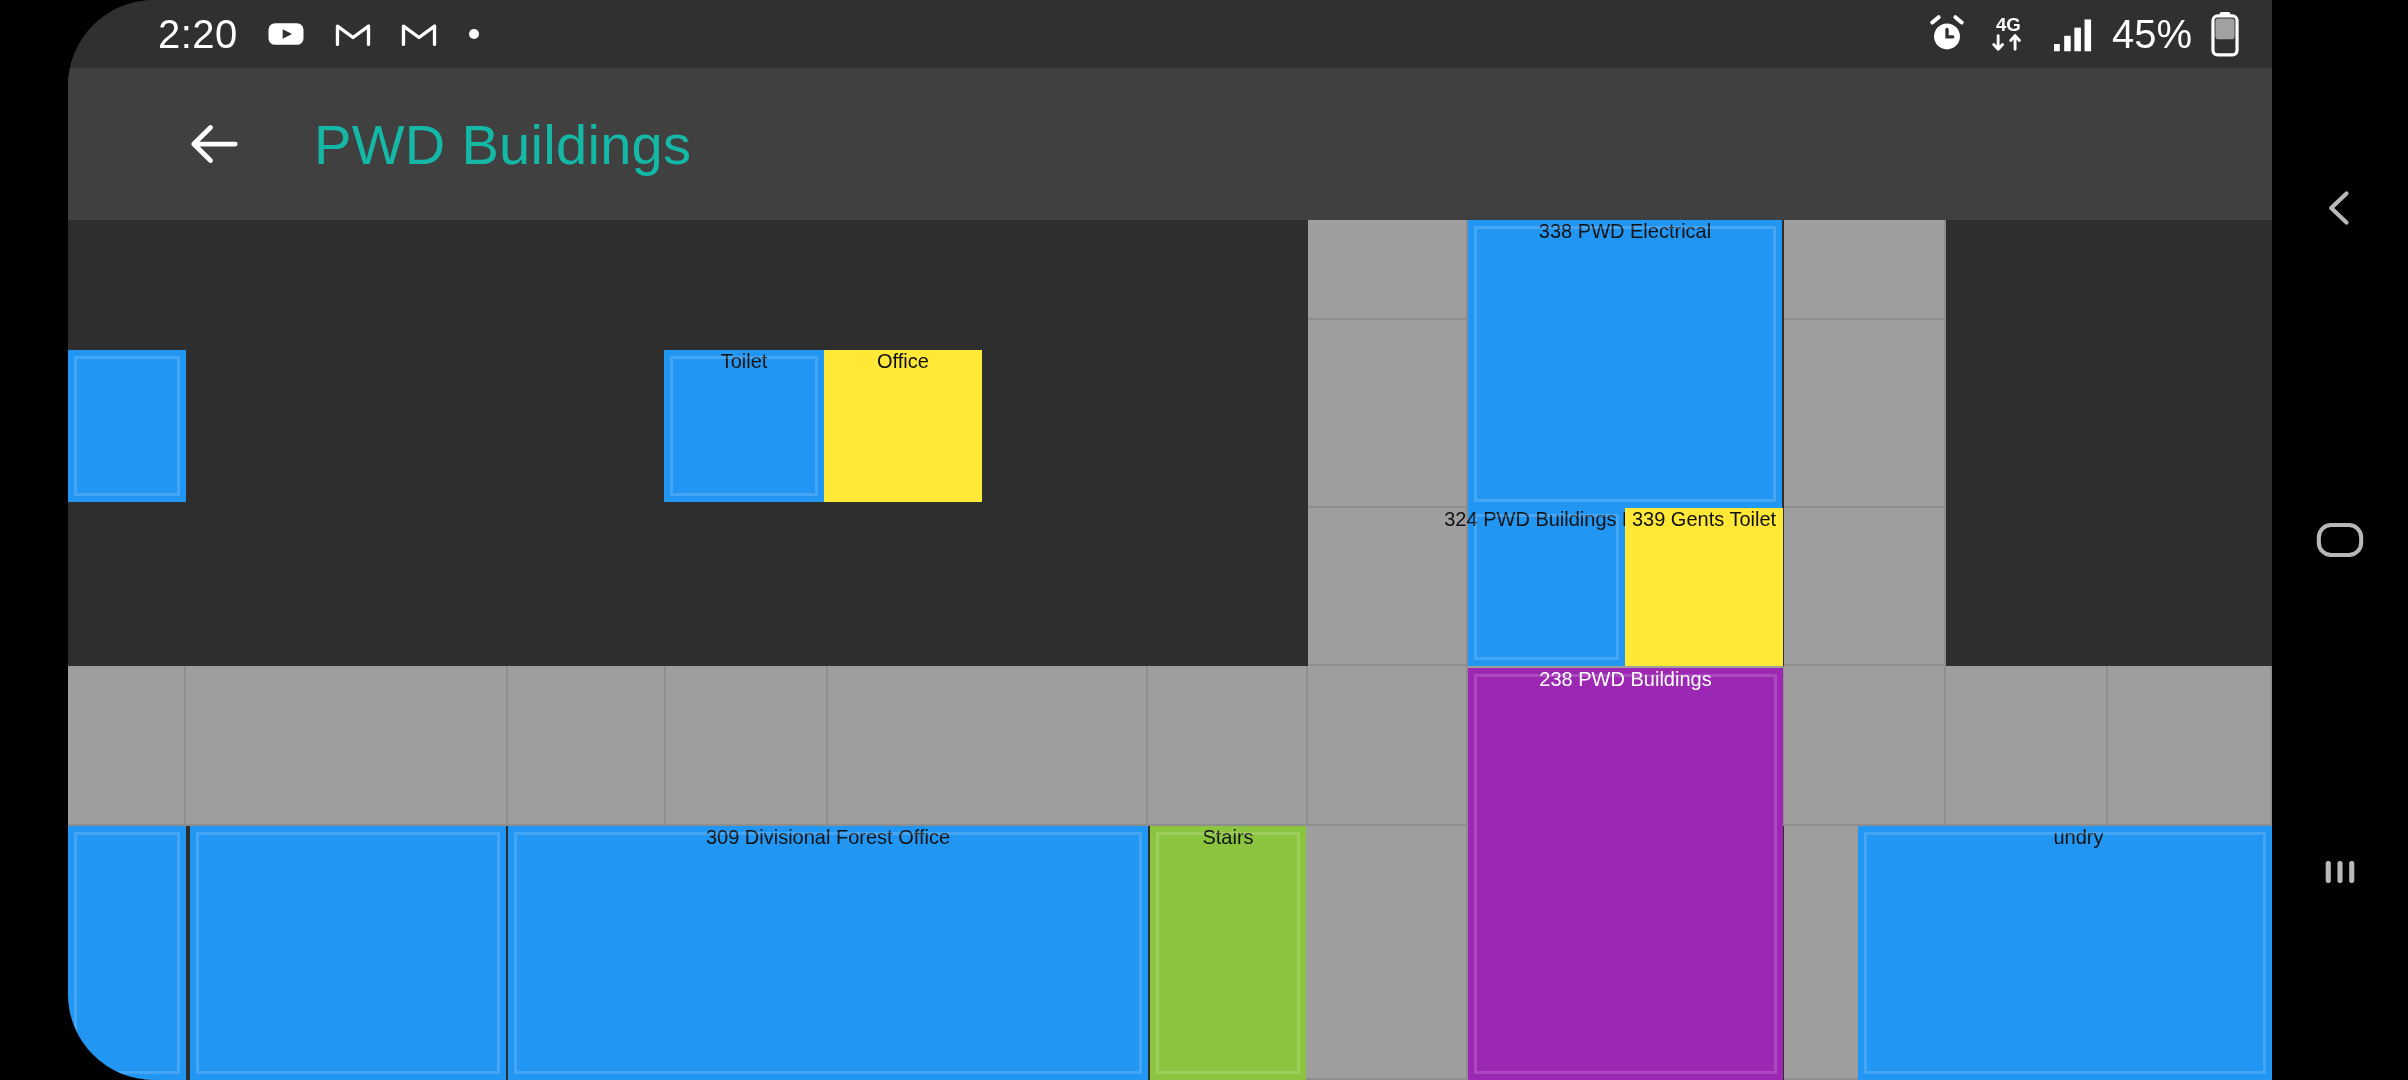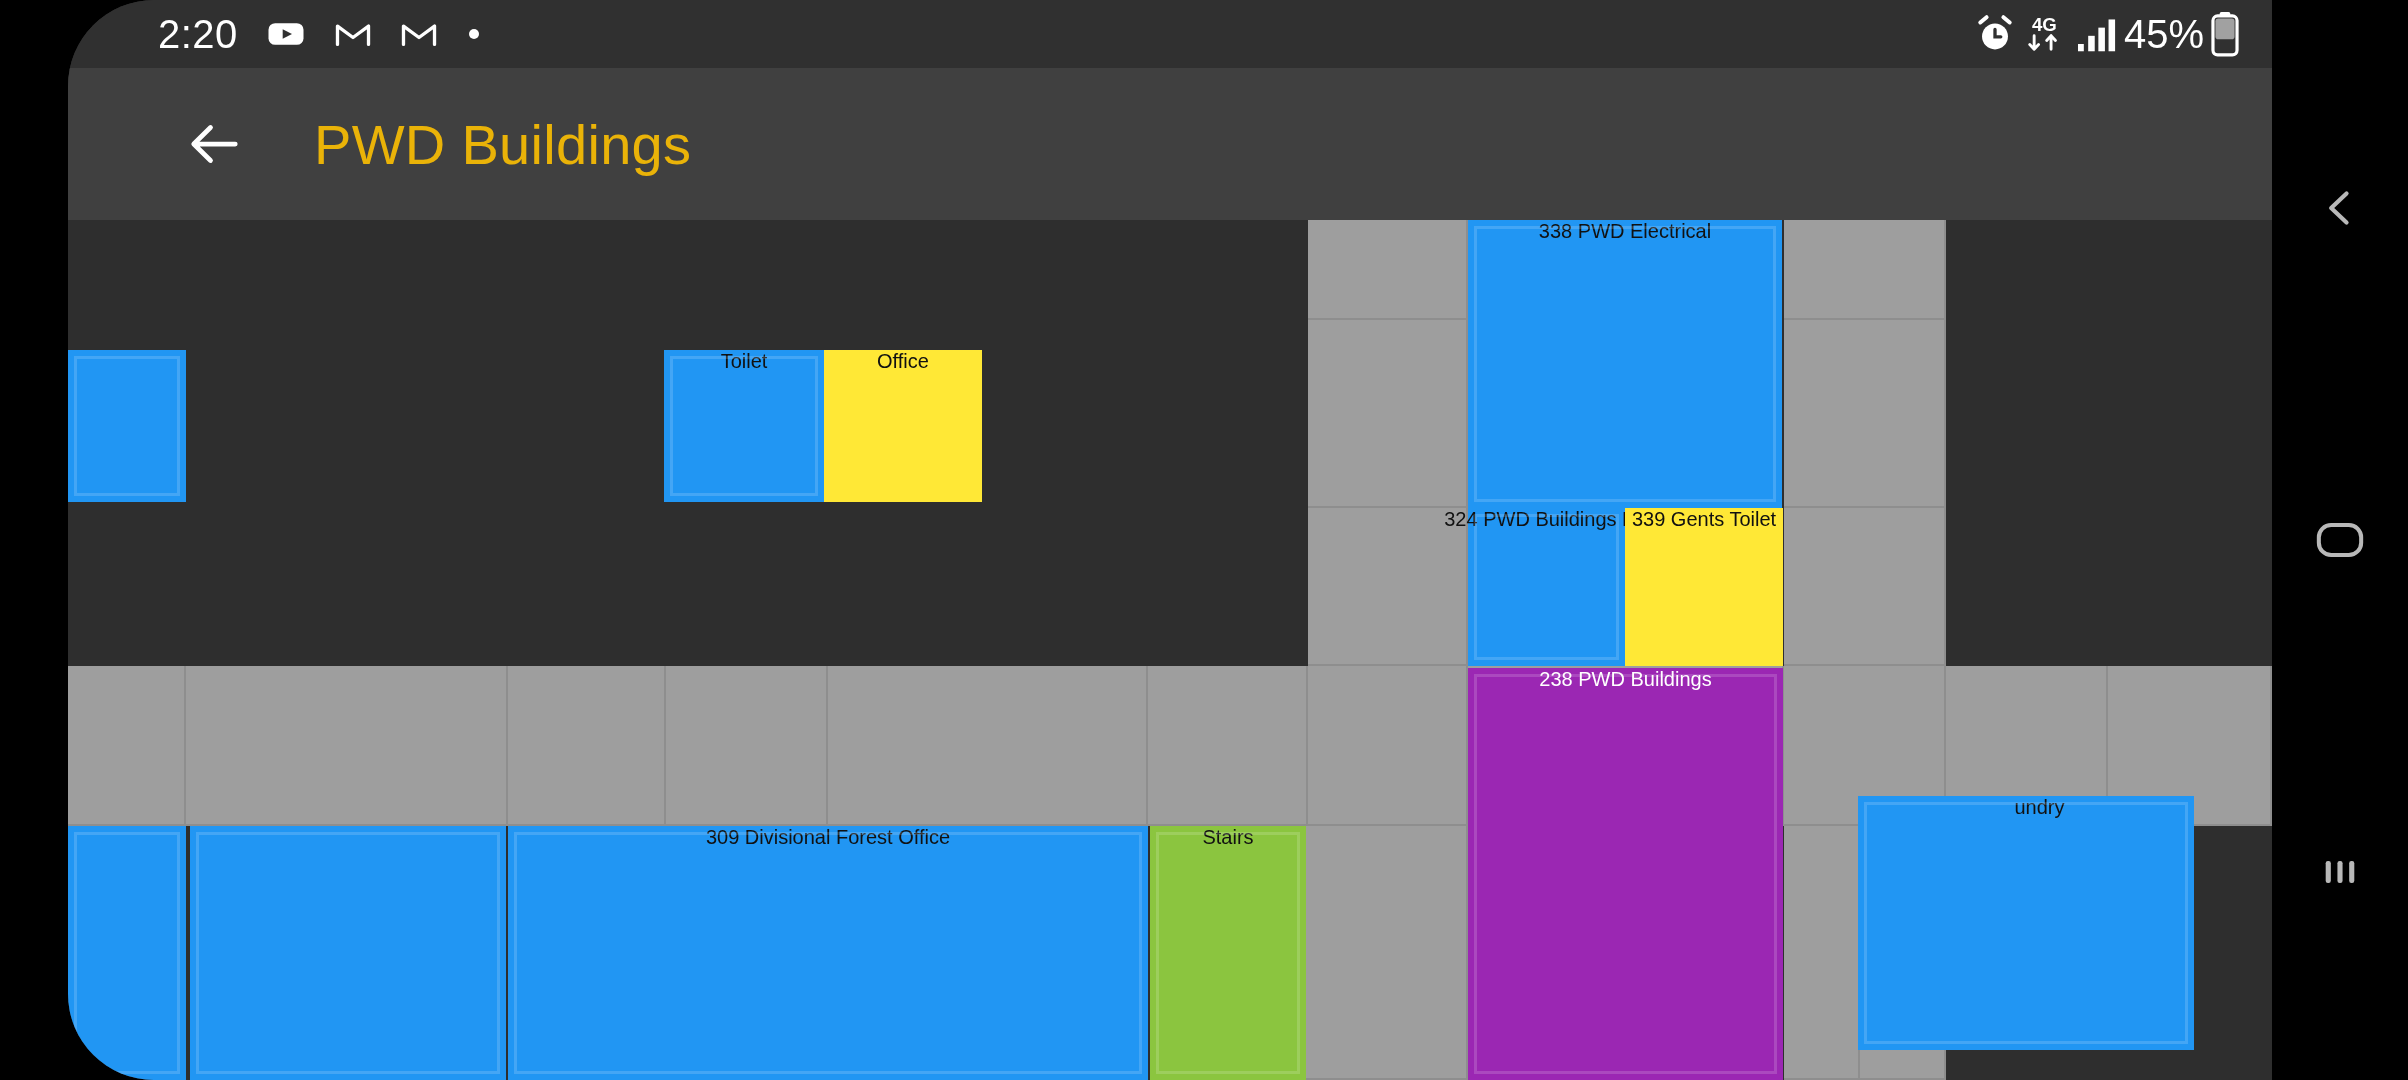--- a/index.html
+++ b/index.html
@@ -33,41 +33,41 @@
     width: 100%; height: 68px;
     background: #303030;
     display: flex; align-items: center;
     padding: 0 30px 0 90px;
     color: #ffffff;
   }
   #status-left { display: flex; align-items: center; gap: 28px; text-align: right; }
   .clock-text { font-size: 40px; font-weight: 400; letter-spacing: .5px; }
   #status-right {
     margin-left: auto;
-    display: flex; align-items: center; gap: 4px;
+    display: flex; align-items: center; gap: 16px;
   }
   .batt-text { font-size: 40px; font-weight: 400; }
   .si { display: block; }
 
   
   #app-bar {
     position: absolute; left: 0; top: 68px;
     width: 100%; height: 152px;
     background: #404040;
     display: flex; align-items: center;
     padding-left: 108px;
   }
   #back-button {
     width: 76px; height: 76px;
     display: flex; align-items: center; justify-content: center;
     cursor: pointer; flex: none;
   }
   #app-title {
     margin-left: 62px;
-    color: #eab308;
+    color: #14b8a6;
     font-size: 56px;
     font-weight: 400;
     letter-spacing: .3px;
     white-space: nowrap;
   }
 
   
   #map {
     position: absolute;
     left: 0; top: 220px;
@@ -245,21 +245,21 @@
           </div>
           <div class="room blue inner" style="left: 122px; top: 606px; width: 316px; height: 254px;">
             <span class="rlabel"></span>
           </div>
           <div class="room blue inner" style="left: 440px; top: 606px; width: 640px; height: 254px;">
             <span class="rlabel">309 Divisional Forest Office</span>
           </div>
           <div class="room green inner" style="left: 1082px; top: 606px; width: 156px; height: 254px;">
             <span class="rlabel">Stairs</span>
           </div>
-          <div class="room blue inner" style="left: 1790px; top: 576px; width: 336px; height: 254px; padding-left: 27px;">
+          <div class="room blue inner" style="left: 1790px; top: 606px; width: 414px; height: 254px; padding-left: 27px;">
             <span class="rlabel">undry</span>
           </div>
         </div>
 
     </div>
 
   </div>
 
   <div id="nav-bar">
     <div class="nav-btn">

